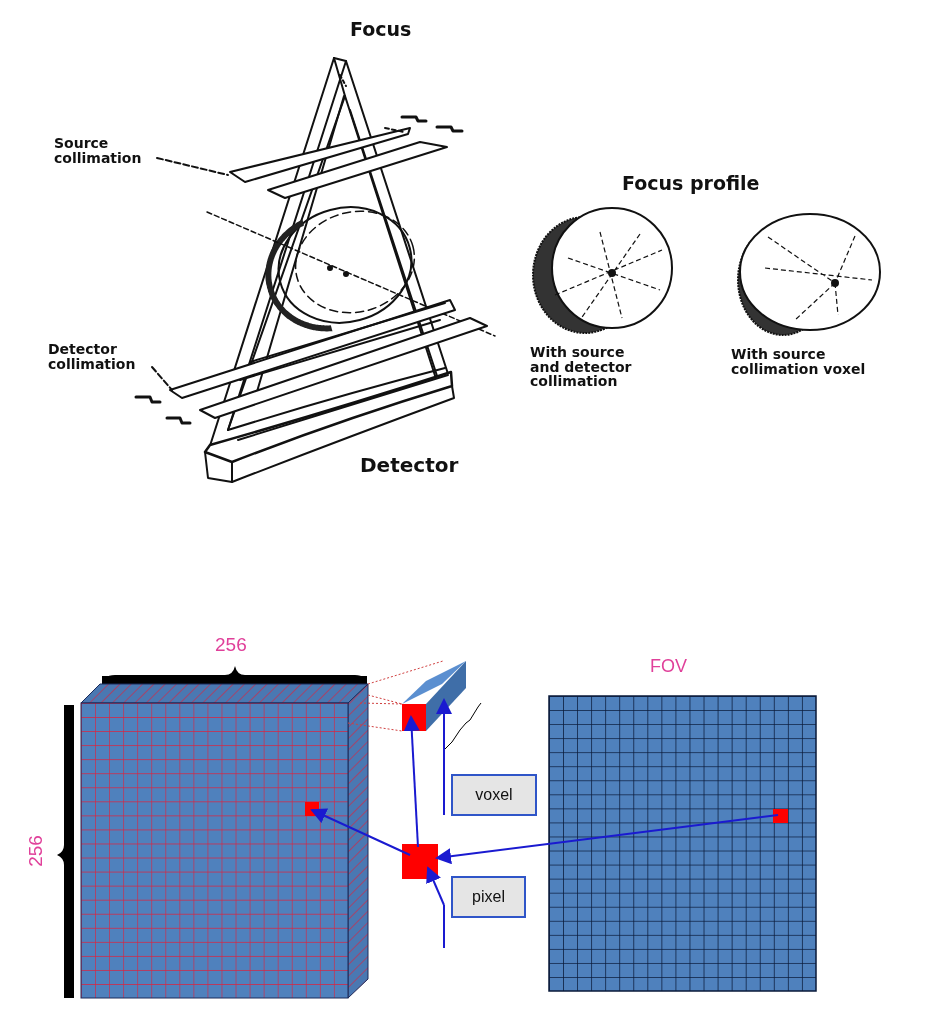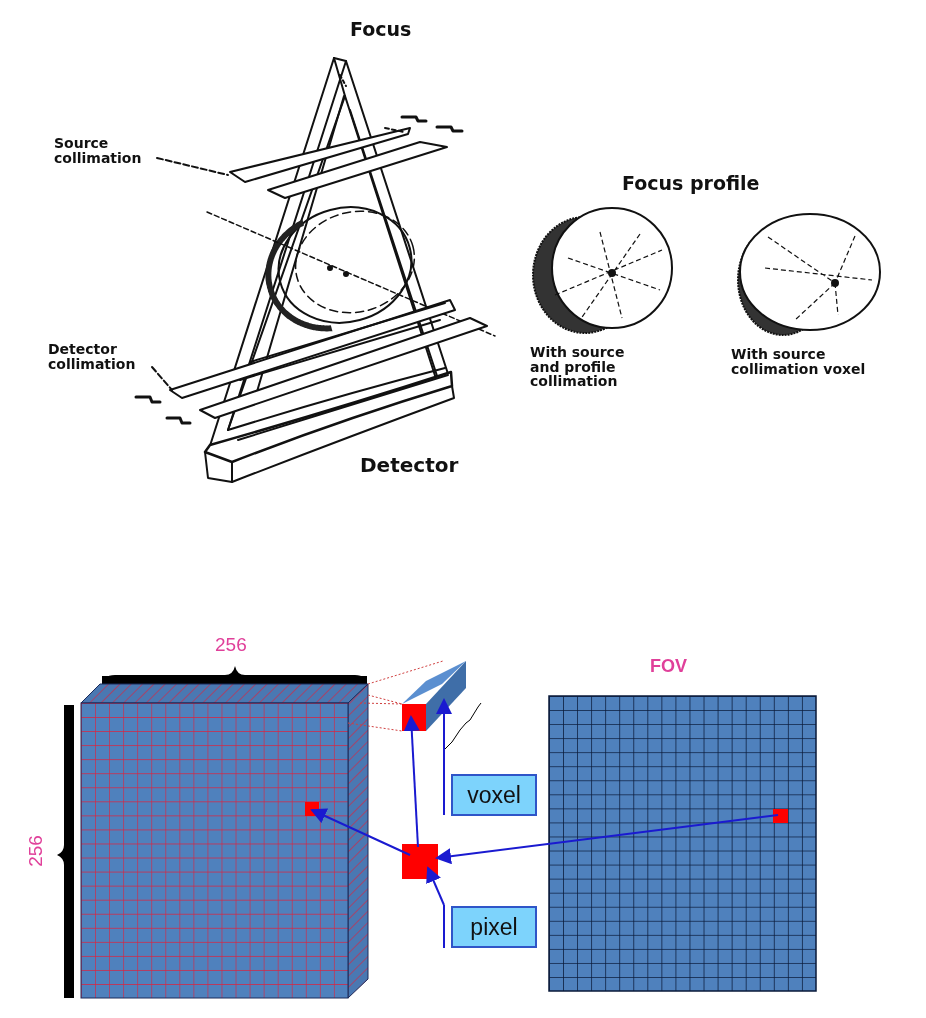--- a/index.html
+++ b/index.html
@@ -2,22 +2,22 @@
 <html><head>
 <meta charset="utf-8">
 <style>
   html, body { margin: 0; padding: 0; background: #ffffff; }
   body { width: 926px; height: 1018px; position: relative; overflow: hidden;
          font-family: "Liberation Sans", sans-serif; }
   svg { position: absolute; left: 0; top: 0; }
   .lbl-bw { position: absolute; font-family: "DejaVu Sans", sans-serif; font-weight: bold;
             color: #111; line-height: 1.05; }
   .lbl-pink { position: absolute; color: #e0409a; font-family: "Liberation Sans", sans-serif; }
-  .tag-box { position: absolute; background: #7dd3fc; border: 2px solid #2f55c8;
-             color: #111; font-size: 23px; display: flex; align-items: center;
+  .tag-box { position: absolute; background: #e5e5e5; border: 2px solid #2f55c8;
+             color: #111; font-size: 16px; display: flex; align-items: center;
              justify-content: center; box-sizing: border-box; }
 </style>
 </head>
 <body>
 
 <div>
   <svg width="926" height="500" viewBox="0 0 926 500">
     <g fill="none" stroke="#111" stroke-width="2" stroke-linecap="round" stroke-linejoin="round">
 
       <path d="M334 58 L346 61 L228 430"></path>
@@ -90,21 +90,21 @@
     <div>collimation</div>
   </div>
   <div class="lbl-bw" style="left:48px;top:342px;font-size:14px;">
     <div>Detector</div>
     <div>collimation</div>
   </div>
   <div class="lbl-bw" style="left:360px;top:455px;font-size:20px;">Detector</div>
   <div class="lbl-bw" style="left:622px;top:174px;font-size:19px;">Focus profile</div>
   <div class="lbl-bw" style="left:530px;top:345px;font-size:14px;">
     <div>With source</div>
-    <div>and profile</div>
+    <div>and detector</div>
     <div>collimation</div>
   </div>
   <div class="lbl-bw" style="left:731px;top:347px;font-size:14px;">
     <div>With source</div>
     <div>collimation voxel</div>
   </div>
 </div>
 
 <div>
   <svg width="926" height="1018" viewBox="0 0 926 1018">
@@ -164,17 +164,17 @@
       <path d="M778 815 L437 858"></path>
       <path d="M444 905 L428 868"></path>
       <path d="M444 815 L444 700"></path>
     </g>
 
     <path d="M444 905 L444 948" stroke="#1a1ad0" stroke-width="2"></path>
   </svg>
 
   <div class="lbl-pink" style="left:215px;top:634px;font-size:19px;">256</div>
   <div class="lbl-pink" style="left:20px;top:840px;font-size:19px;transform:rotate(-90deg);transform-origin:center;">256</div>
-  <div class="lbl-pink" style="left:650px;top:656px;font-size:18px;font-weight:bold;">FOV</div>
+  <div class="lbl-pink" style="left:650px;top:656px;font-size:18px;font-weight:normal;">FOV</div>
 
   <div class="tag-box" style="left:451px;top:774px;width:86px;height:42px;">voxel</div>
-  <div class="tag-box" style="left:451px;top:906px;width:86px;height:42px;">pixel</div>
+  <div class="tag-box" style="left:451px;top:876px;width:75px;height:42px;">pixel</div>
 </div>
 
 </body></html>

